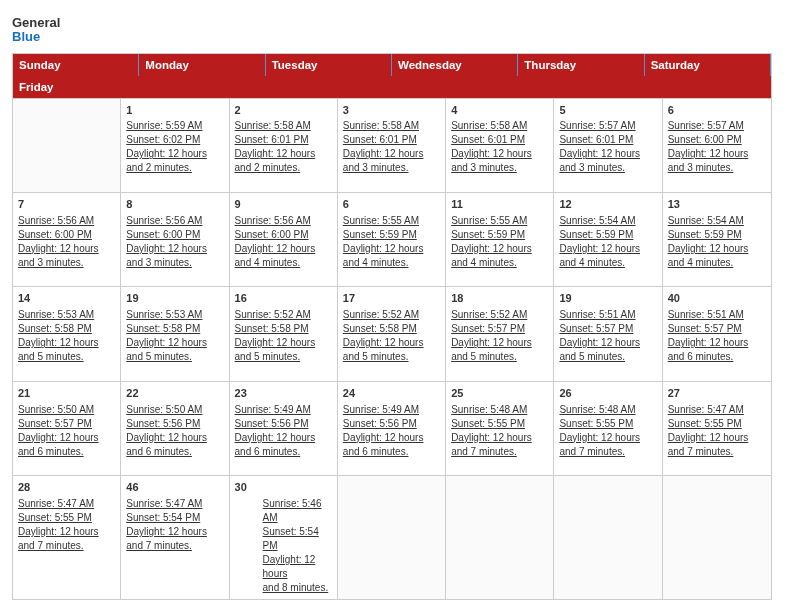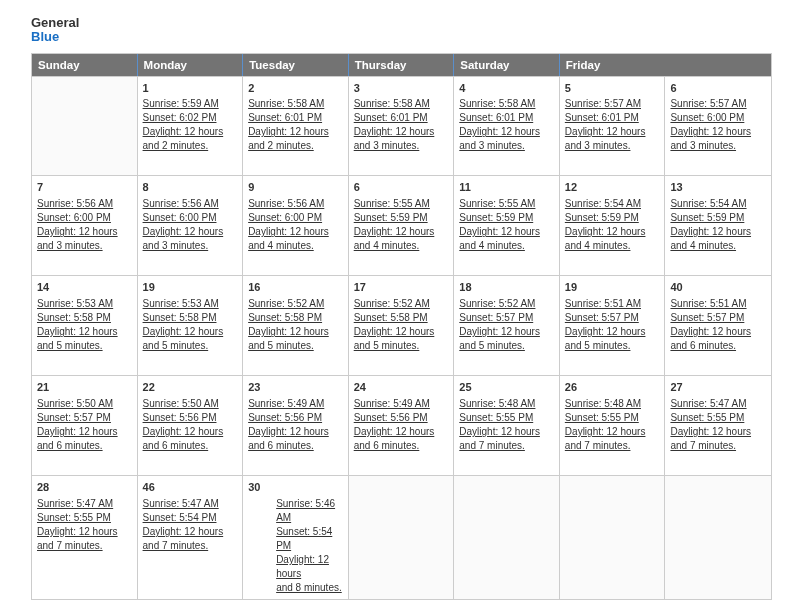--- a/index.html
+++ b/index.html
@@ -6,21 +6,21 @@
     body {
       font-family: Arial, sans-serif;
       background: #fff;
       width: 792px;
       height: 612px;
       overflow: hidden;
     }
     .page {
       width: 792px;
       height: 612px;
-      padding: 16px 20px 12px 31px;
+      padding: 16px 20px 12px 12px;
       display: flex;
       flex-direction: column;
     }
     .header {
       display: flex;
       align-items: flex-start;
       justify-content: space-between;
       margin-bottom: 8px;
     }
     .logo {
@@ -43,22 +43,22 @@
       margin-top: 2px;
     }
     .calendar {
       flex: 1;
       display: flex;
       flex-direction: column;
       border: 1px solid #ccc;
     }
     .cal-header-row {
       display: grid;
-      grid-template-columns: repeat(7, 1fr);
-      background: #737373;
+      grid-template-columns: repeat(6, 1fr);
+      background: #b91c1c;
     }
     .cal-header-cell {
       color: #fff;
       font-size: 11.5px;
       font-weight: bold;
       padding: 5px 6px;
       border-right: 1px solid #5a8fcc;
       text-align: left;
     }
     .cal-header-cell:last-child { border-right: none; }
@@ -114,20 +114,21 @@
       <div class="month-title"></div>
       <div class="subtitle"></div>
     </div>
   </div>
 
   <div class="calendar">
     <div class="cal-header-row">
     <div class="cal-header-cell">Sunday</div>
         <div class="cal-header-cell">Monday</div>
         <div class="cal-header-cell">Tuesday</div>
+        <div class="cal-header-cell">Wednesday</div>
         <div class="cal-header-cell">Thursday</div>
         <div class="cal-header-cell">Saturday</div>
         <div class="cal-header-cell">Friday</div>
       </div>
     <div class="cal-body">
     <div class="cal-week">
           <div class="cal-cell empty"></div>
           <div class="cal-cell">
             <span class="day-num">1</span>
             <div class="cell-text" style="white-space: pre-line;">Sunrise: 5:59 AM

